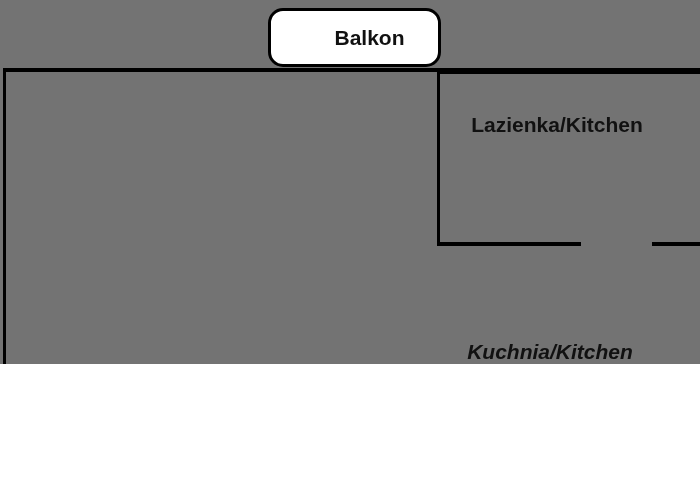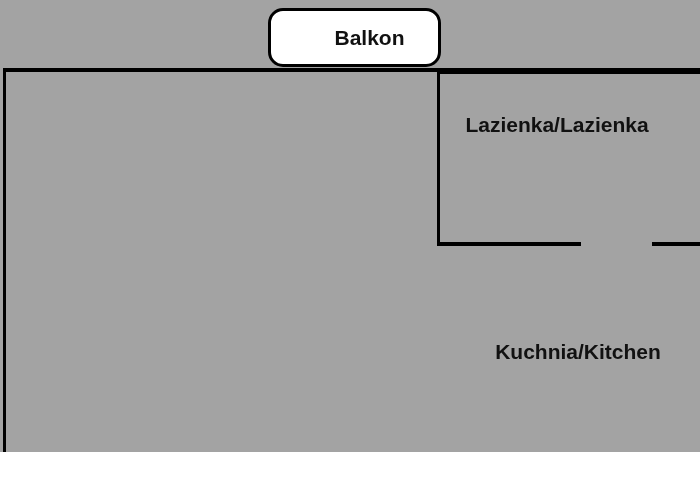--- a/index.html
+++ b/index.html
@@ -3,22 +3,22 @@
 <meta charset="utf-8">
 <style>
   html, body {
     margin: 0;
     padding: 0;
     background: #ffffff;
   }
   .canvas {
     position: relative;
     width: 700px;
-    height: 452px;
-    background: #a3a3a3;
+    height: 364px;
+    background: #737373;
     overflow: hidden;
     font-family: "Liberation Sans", "DejaVu Sans", sans-serif;
     color: #111111;
   }
   .wall {
     position: absolute;
     background: #000000;
   }
   
   .wall-top-left      { left: 3px;   top: 68px;  width: 434px; height: 4px; }
@@ -53,38 +53,38 @@
     text-align: center;
     white-space: pre-line;
     color: #111111;
   }
   .balcony .room-label {
     position: static;
     white-space: nowrap;
   }
   .label-bathroom { left: 457px; top: 110px; width: 200px; }
   .label-bedroom  { left: 37px;  top: 323px; width: 200px; }
-  .label-kitchen  { left: 478px; top: 337px; width: 200px; }
+  .label-kitchen  { left: 450px; top: 337px; width: 200px; font-style: italic; }
 </style>
 </head>
 <body>
 
 <div class="canvas">
 
   <div class="balcony">
     <span class="room-label">Balkon</span>
   </div>
 
   <div class="wall wall-top-left"></div>
   <div class="wall wall-top-right"></div>
   <div class="wall wall-left"></div>
   <div class="wall wall-bottom"></div>
 
   <div class="wall wall-bath-left"></div>
   <div class="wall wall-bath-bottom-a"></div>
   <div class="wall wall-bath-bottom-b"></div>
 
-  <div class="room-label label-bathroom">Lazienka/Lazienka</div>
+  <div class="room-label label-bathroom">Lazienka/Kitchen</div>
 
 
   <div class="room-label label-kitchen">Kuchnia/Kitchen</div>
 
 </div>
 
 </body></html>

